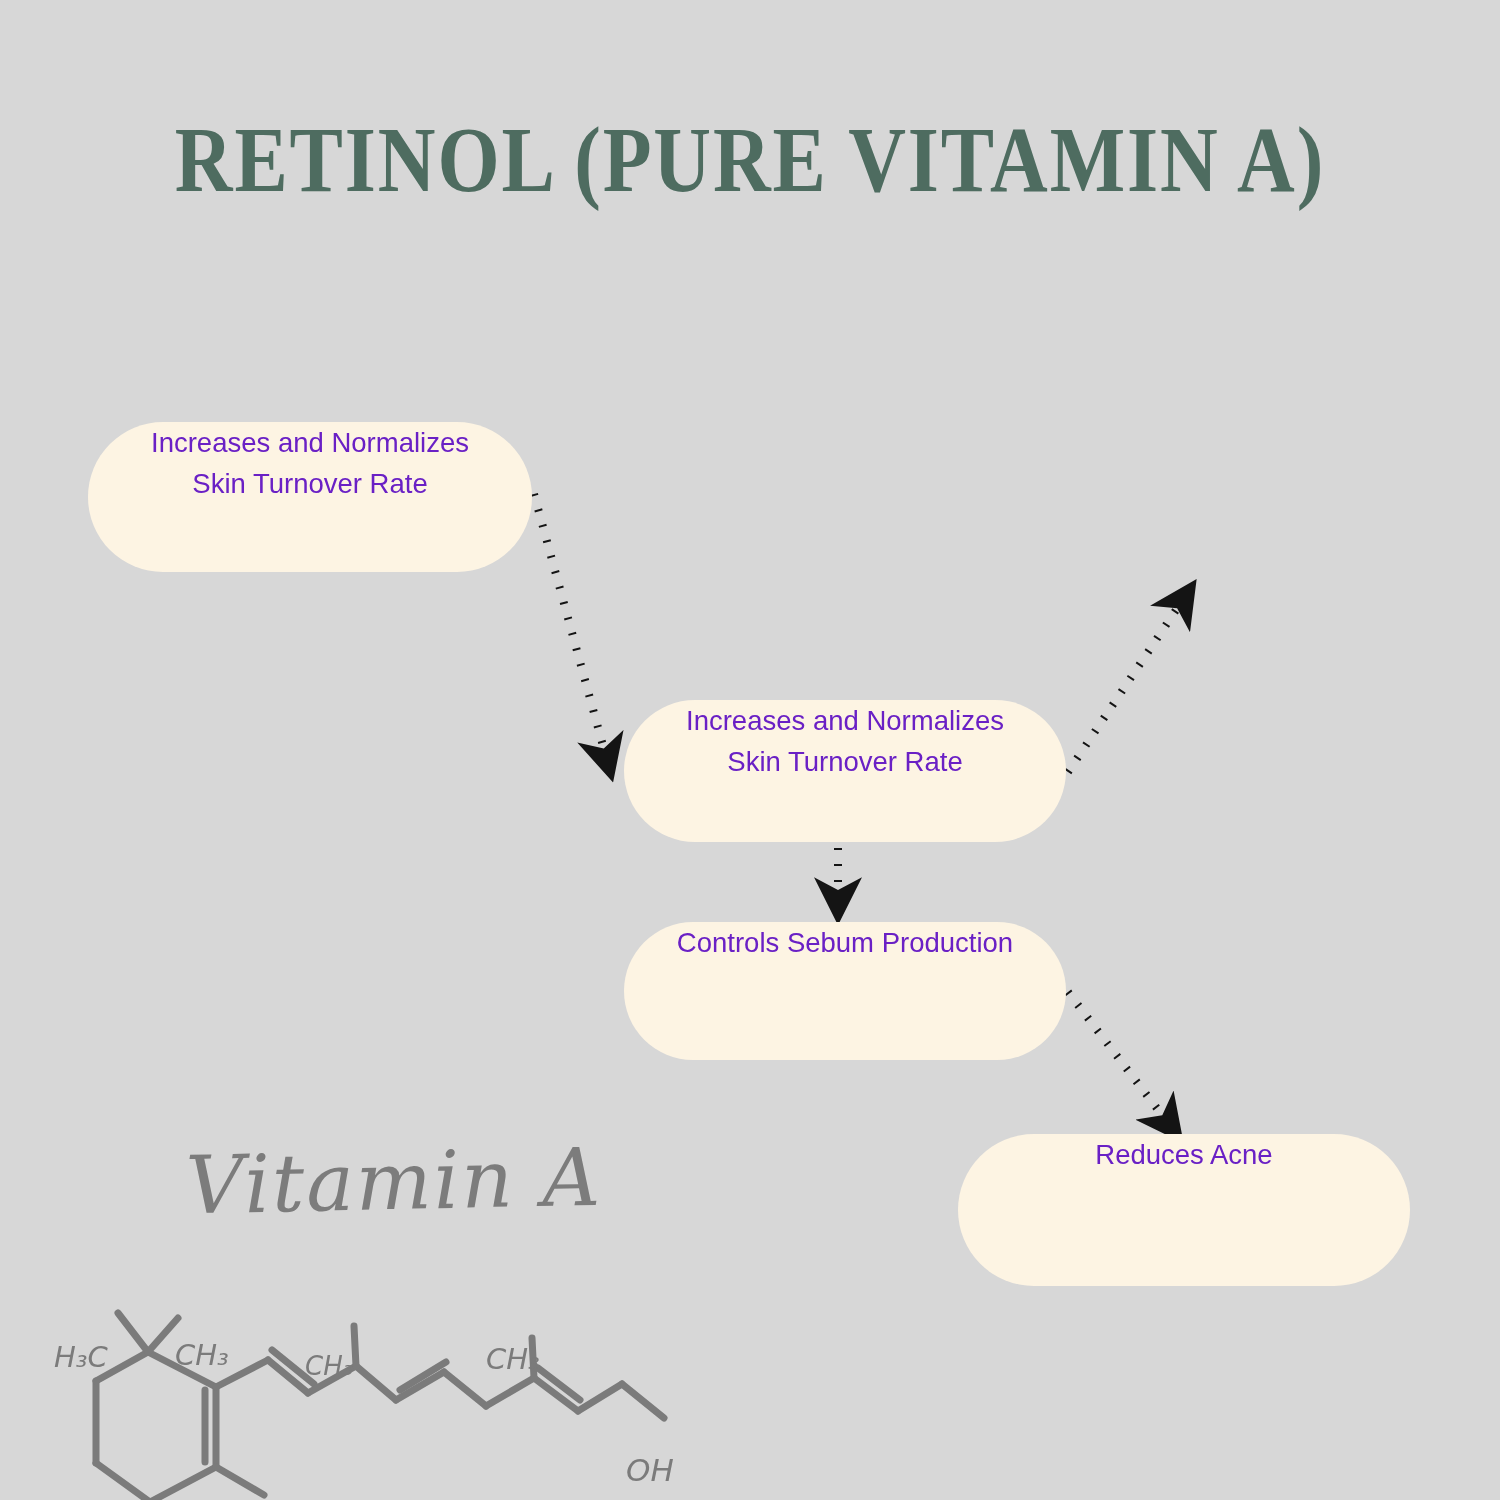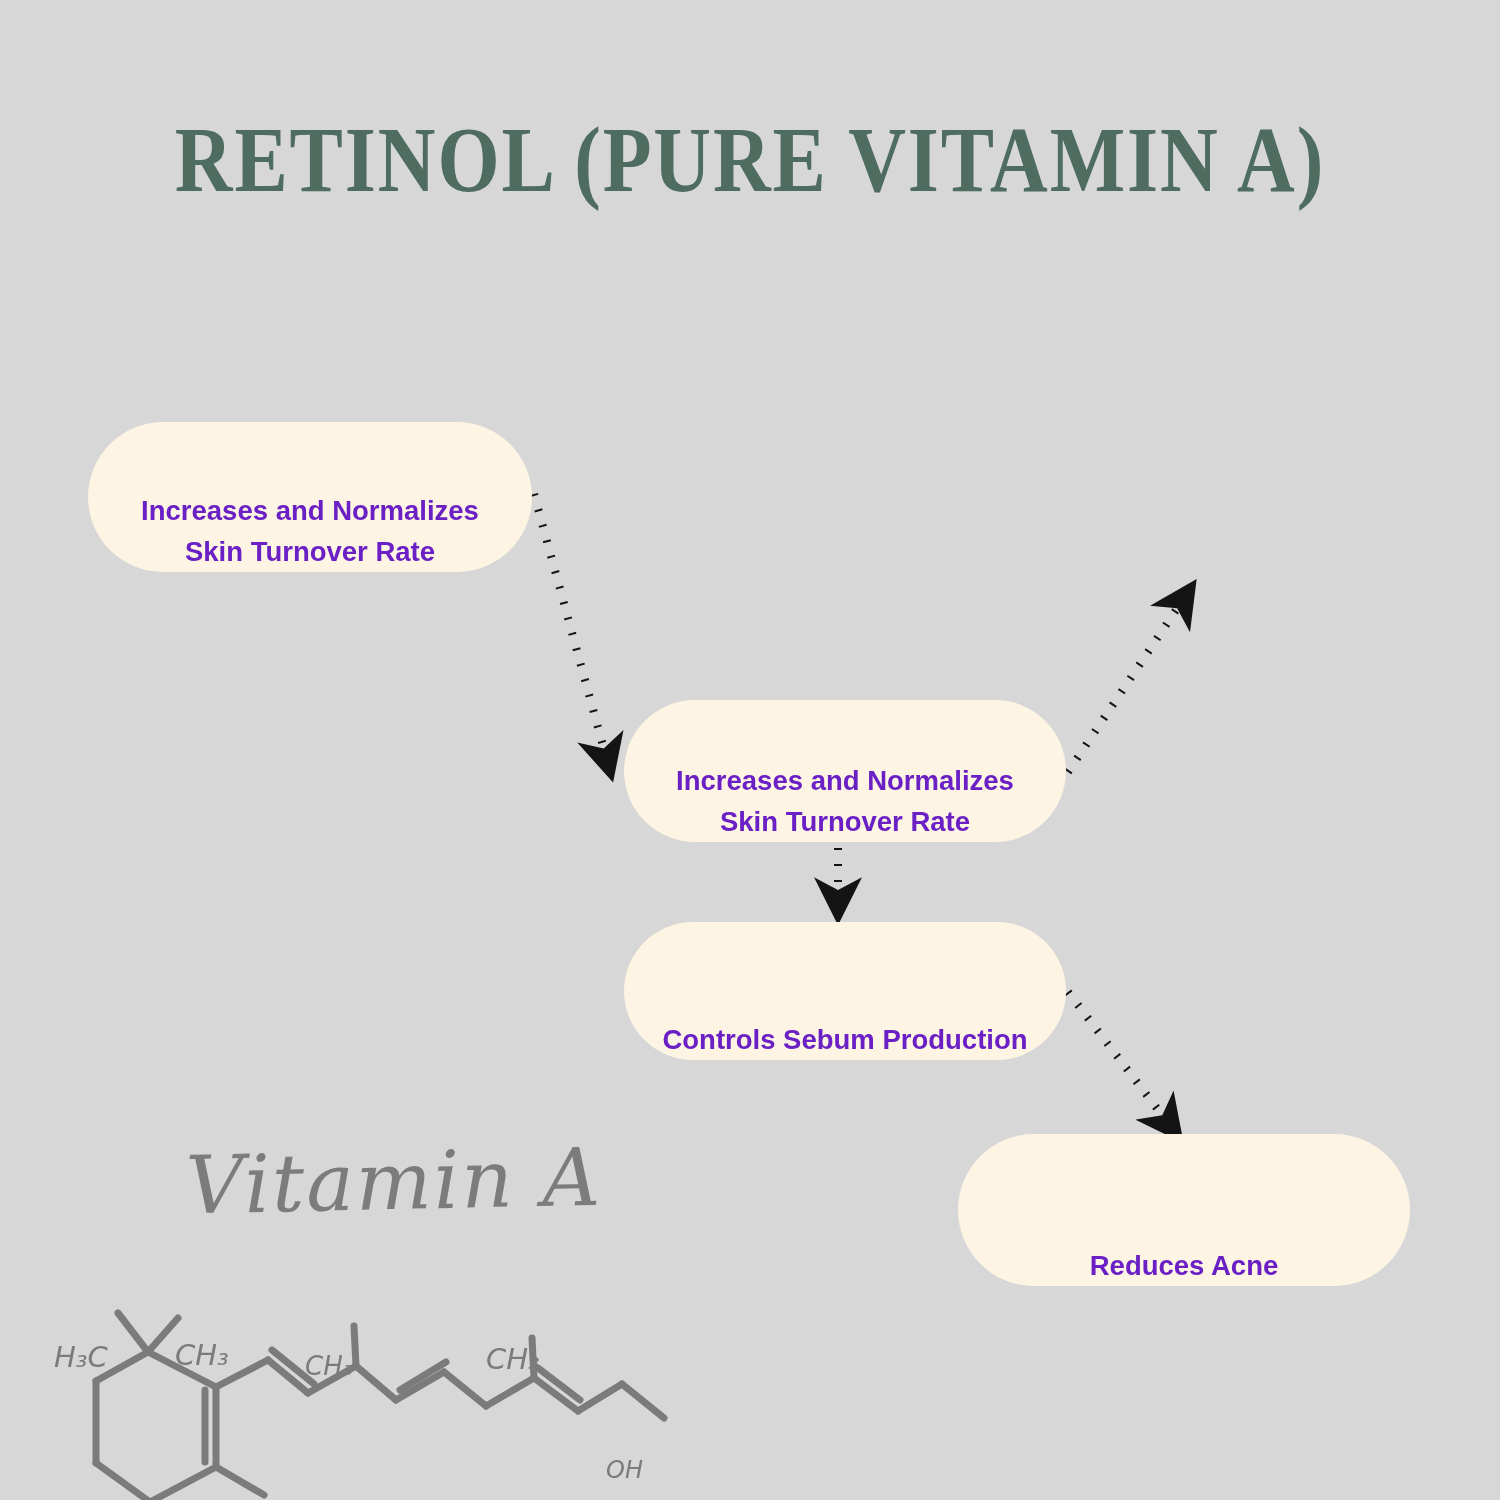--- a/index.html
+++ b/index.html
@@ -37,25 +37,25 @@
     transform-origin: center top;
     white-space: nowrap;
   }
 
   
   .pill {
     position: absolute;
     background: #fdf4e3;
     border-radius: 999px;
     display: flex;
-    align-items: flex-end;
+    align-items: flex-start;
     justify-content: center;
     text-align: center;
     color: #6a20c5;
-    font-weight: 700;
+    font-weight: 400;
     font-family: "Liberation Sans", sans-serif;
     box-sizing: border-box;
   }
   .pill .pill-text {
     display: block;
     width: 100%;
     padding: 0 26px;
     box-sizing: border-box;
     white-space: pre-line;
   }
@@ -199,17 +199,17 @@
   </div>
   <div class="mol-label" style="left:305px; top:1310px; font-size:26px;">
     <span>CH₃</span>
   </div>
   <div class="mol-label" style="left:486px; top:1303px;">
     <span>CH₃</span>
   </div>
   <div class="mol-label" style="left:222px; top:1481px;">
     <span>CH₃</span>
   </div>
-  <div class="mol-label" style="left:606px; top:1414px; font-size:24px;">
+  <div class="mol-label" style="left:626px; top:1414px; font-size:31px;">
     <span>OH</span>
   </div>
 
 </div>
 
 </body></html>

